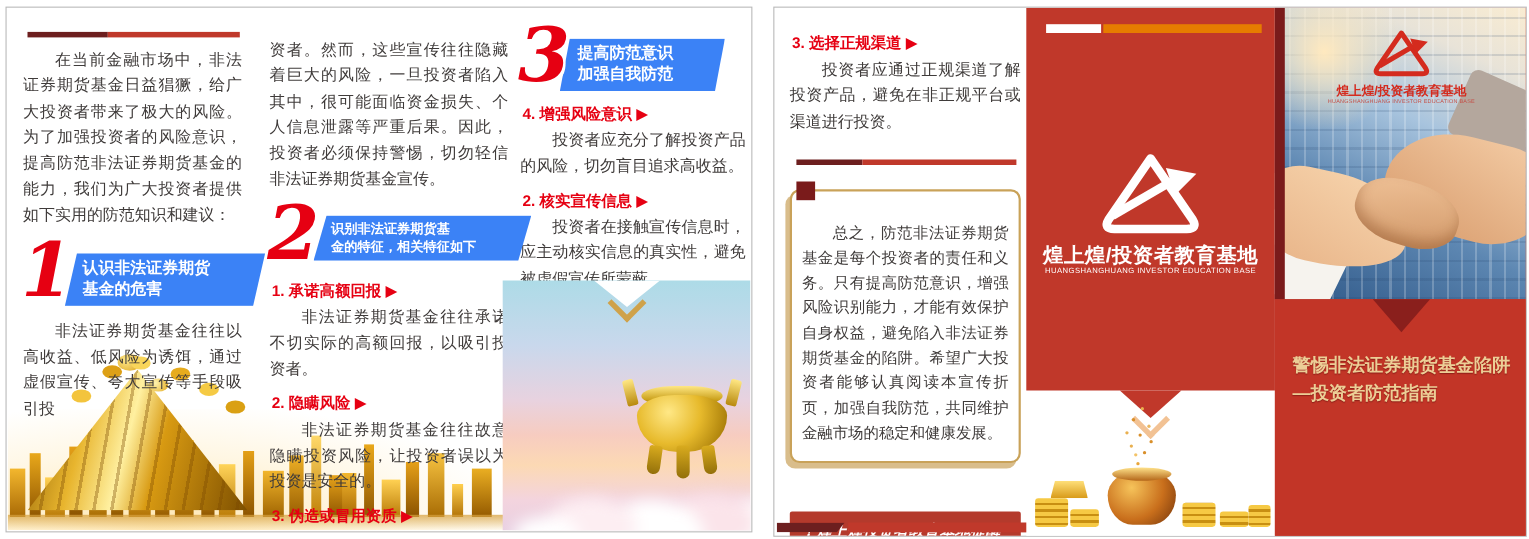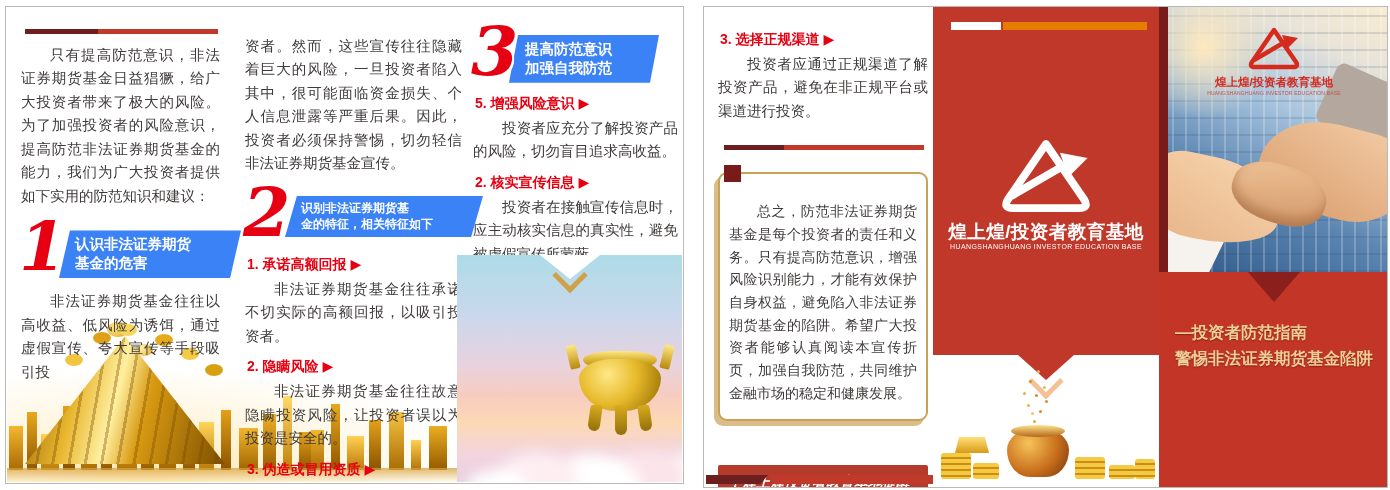--- a/index.html
+++ b/index.html
@@ -131,21 +131,21 @@
       <div class="coins-a"></div>
       <div class="coins-b"></div>
       <div class="water"></div>
     </div>
 
     <div class="col" id="l-col1">
       <div class="rule" style="width:193px;margin:8px 0 10px 4px;">
         <div class="dk"></div>
         <div class="rd"></div>
       </div>
-      <p class="para">只有提高防范意识，非法证券期货基金日益猖獗，给广大投资者带来了极大的风险。为了加强投资者的风险意识，提高防范非法证券期货基金的能力，我们为广大投资者提供如下实用的防范知识和建议：</p>
+      <p class="para">在当前金融市场中，非法证券期货基金日益猖獗，给广大投资者带来了极大的风险。为了加强投资者的风险意识，提高防范非法证券期货基金的能力，我们为广大投资者提供如下实用的防范知识和建议：</p>
       <div class="badge" style="margin-top:16px;">
         <div class="num">1</div>
         <div class="ribbon" style="left:38px;width:152px;">
           <div>认识非法证券期货</div>
           <div>基金的危害</div>
         </div>
       </div>
       <p class="para">非法证券期货基金往往以高收益、低风险为诱饵，通过虚假宣传、夸大宣传等手段吸引投</p>
     </div>
 
@@ -167,21 +167,21 @@
     </div>
 
     <div class="col" id="l-col3">
       <div class="badge" style="margin-top:8px;">
         <div class="num">3</div>
         <div class="ribbon" style="left:36px;width:120px;">
           <div>提高防范意识</div>
           <div>加强自我防范</div>
         </div>
       </div>
-      <div class="subhead">5. 增强风险意识 ▶</div>
+      <div class="subhead">4. 增强风险意识 ▶</div>
       <p class="para">投资者应充分了解投资产品的风险，切勿盲目追求高收益。</p>
       <div class="subhead">2. 核实宣传信息 ▶</div>
       <p class="para">投资者在接触宣传信息时，应主动核实信息的真实性，避免被虚假宣传所蒙蔽。</p>
     </div>
 
     <div id="ding-scene">
       <div class="clouds"></div>
       <div class="ding">
         <div class="hl"></div>
         <div class="hr"></div>
@@ -262,19 +262,19 @@
           <path d="M20 70 L82 34" stroke="currentColor" stroke-width="9" fill="none"></path>
           <polygon points="76,20 108,26 86,48" fill="currentColor"></polygon>
         </svg>
         <div class="photo-brand-cn">煌上煌/投资者教育基地</div>
         <div class="photo-brand-en">HUANGSHANGHUANG INVESTOR EDUCATION BASE</div>
       </div>
       <div class="leftstrip"></div>
       <div class="red-area">
         <div class="dark-chevron"></div>
         <div class="title">
+          <div>警惕非法证券期货基金陷阱</div>
           <div>—投资者防范指南</div>
-          <div>警惕非法证券期货基金陷阱</div>
         </div>
       </div>
     </div>
   </div>
 </div>
 
 </body></html>

